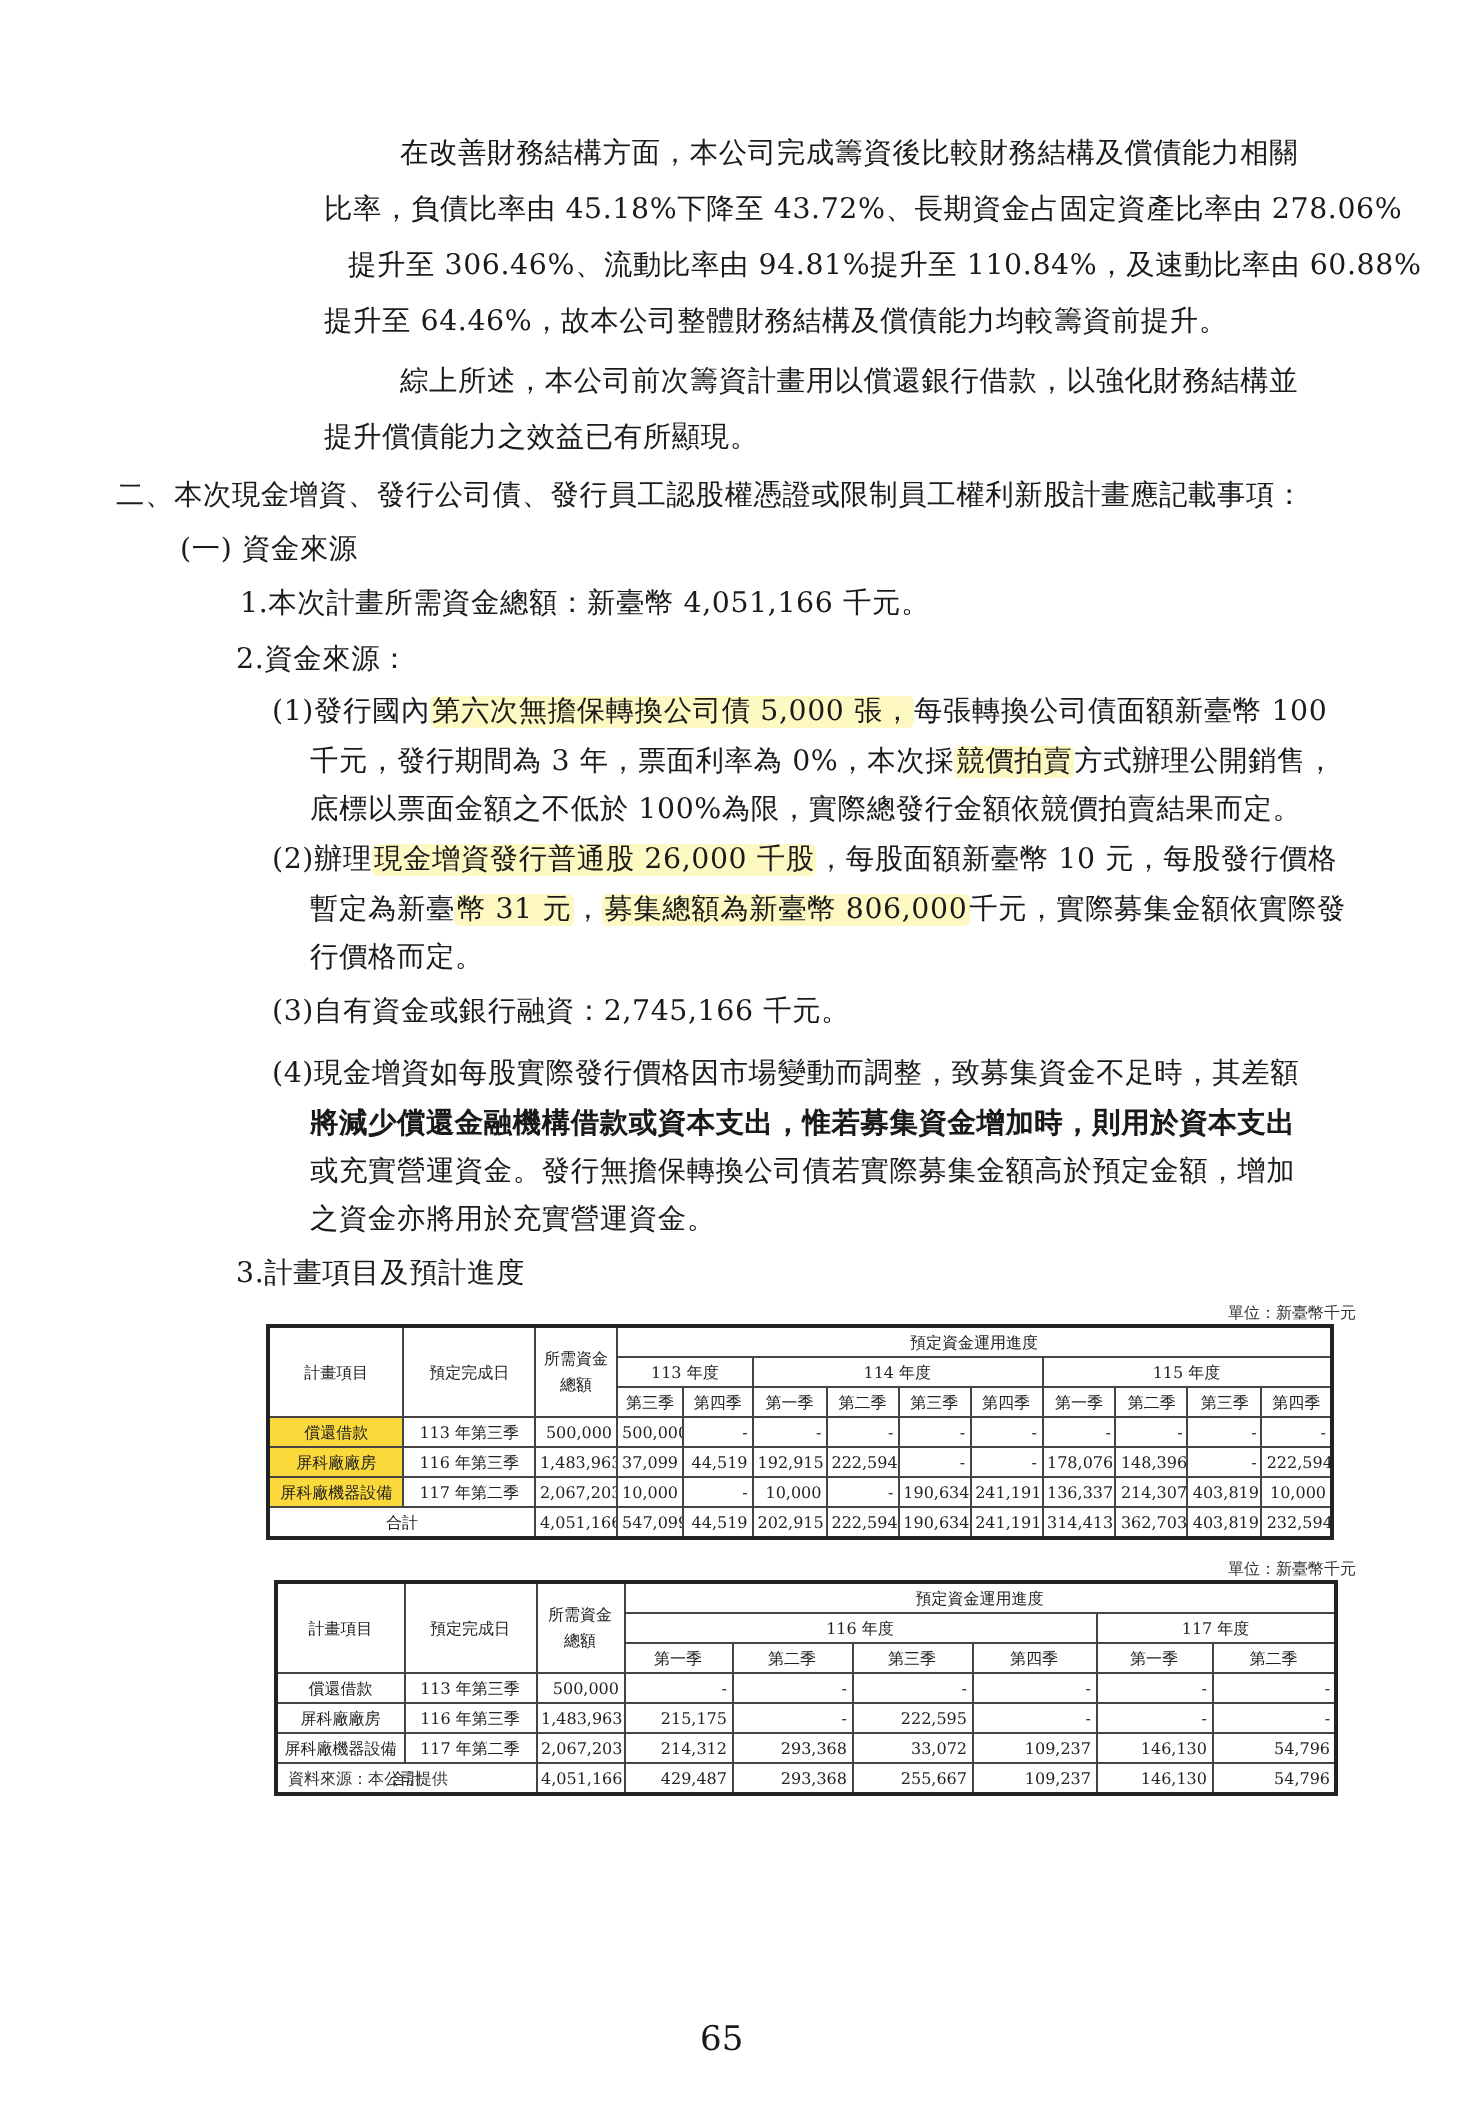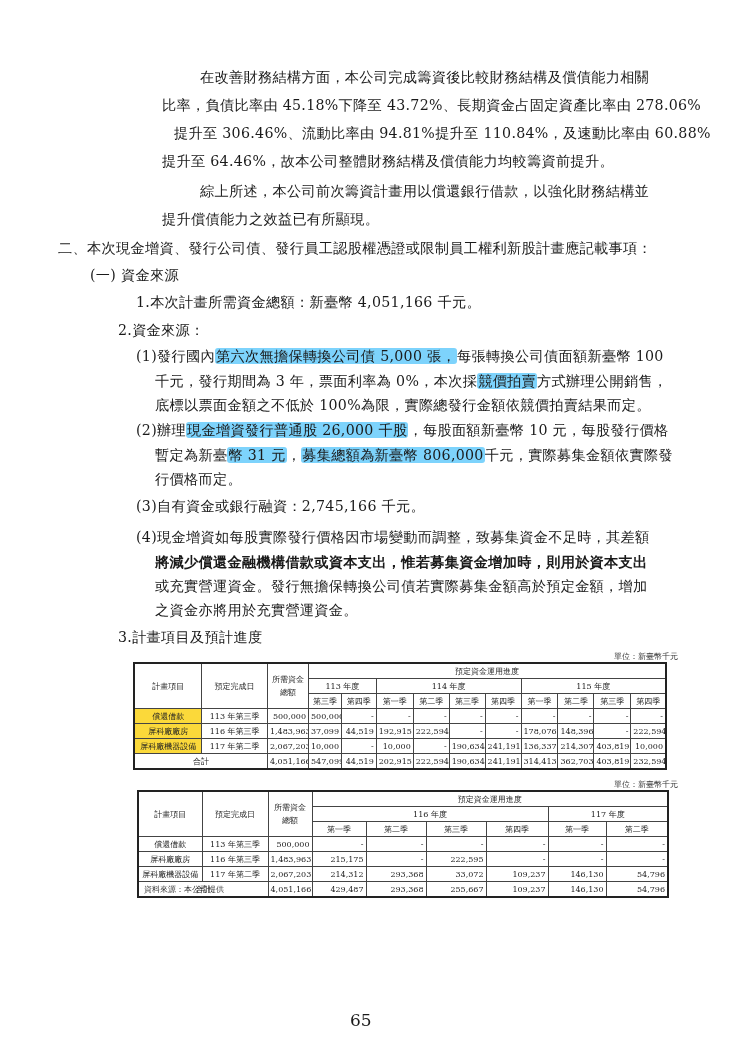--- a/index.html
+++ b/index.html
@@ -1,19 +1,19 @@
 <!DOCTYPE html>
 <html><head>
 <meta charset="utf-8">
 <style>
   html, body { margin: 0; padding: 0; background: #ffffff; }
   body { width: 740px; height: 1061px; position: relative; overflow: hidden;
          font-family: "DejaVu Serif", "Liberation Serif", serif; color: #1a1a1a; }
   .line { position: absolute; font-size: 14.2px; line-height: 20px; white-space: nowrap; letter-spacing: 0.3px; }
-  .hl { background: #7dd3fc; border-radius: 3px; padding: 0 1px; }
+  .hl { background: #fef9c3; border-radius: 3px; padding: 0 1px; }
   .unit { position: absolute; font-size: 8px; color: #333; }
   table.t { position: absolute; border-collapse: collapse; font-size: 8px; color: #222;
             border: 2px solid #222; table-layout: fixed; }
   table.t td { border: 1px solid #444; padding: 0 2px; height: 14px; line-height: 13px; overflow: hidden; white-space: nowrap; }
   table.t td.c { text-align: center; }
   table.t td.r { text-align: right; }
   table.t td.item-hl { background: #fbd93a; }
   .src { position: absolute; font-size: 8px; color: #333; }
   .pagenum { position: absolute; font-size: 17px; }
 </style>
@@ -23,21 +23,21 @@
 <div class="line" style="left:200px; top:67px;">在改善財務結構方面，本公司完成籌資後比較財務結構及償債能力相關</div>
 <div class="line" style="left:162px; top:95px;">比率，負債比率由 45.18%下降至 43.72%、長期資金占固定資產比率由 278.06%</div>
 <div class="line" style="left:174px; top:123px;">提升至 306.46%、流動比率由 94.81%提升至 110.84%，及速動比率由 60.88%</div>
 <div class="line" style="left:162px; top:151px;">提升至 64.46%，故本公司整體財務結構及償債能力均較籌資前提升。</div>
 
 <div class="line" style="left:200px; top:181px;">綜上所述，本公司前次籌資計畫用以償還銀行借款，以強化財務結構並</div>
 <div class="line" style="left:162px; top:209px;">提升償債能力之效益已有所顯現。</div>
 
 <div class="line" style="left:58px; top:238px;">二、本次現金增資、發行公司債、發行員工認股權憑證或限制員工權利新股計畫應記載事項：</div>
 <div class="line" style="left:90px; top:265px;">(一) 資金來源</div>
-<div class="line" style="left:136px; top:292px;">1.本次計畫所需資金總額：新臺幣 4,051,166 千元。</div>
+<div class="line" style="left:120px; top:292px;">1.本次計畫所需資金總額：新臺幣 4,051,166 千元。</div>
 <div class="line" style="left:118px; top:320px;">2.資金來源：</div>
 
 <div class="line" style="left:136px; top:346px;">
   <span>(1)發行國內</span><span class="hl">第六次無擔保轉換公司債 5,000 張，</span><span>每張轉換公司債面額新臺幣 100</span>
 </div>
 <div class="line" style="left:155px; top:371px;">
   <span>千元，發行期間為 3 年，票面利率為 0%，本次採</span><span class="hl">競價拍賣</span><span>方式辦理公開銷售，</span>
 </div>
 <div class="line" style="left:155px; top:395px;">底標以票面金額之不低於 100%為限，實際總發行金額依競價拍賣結果而定。</div>
 

